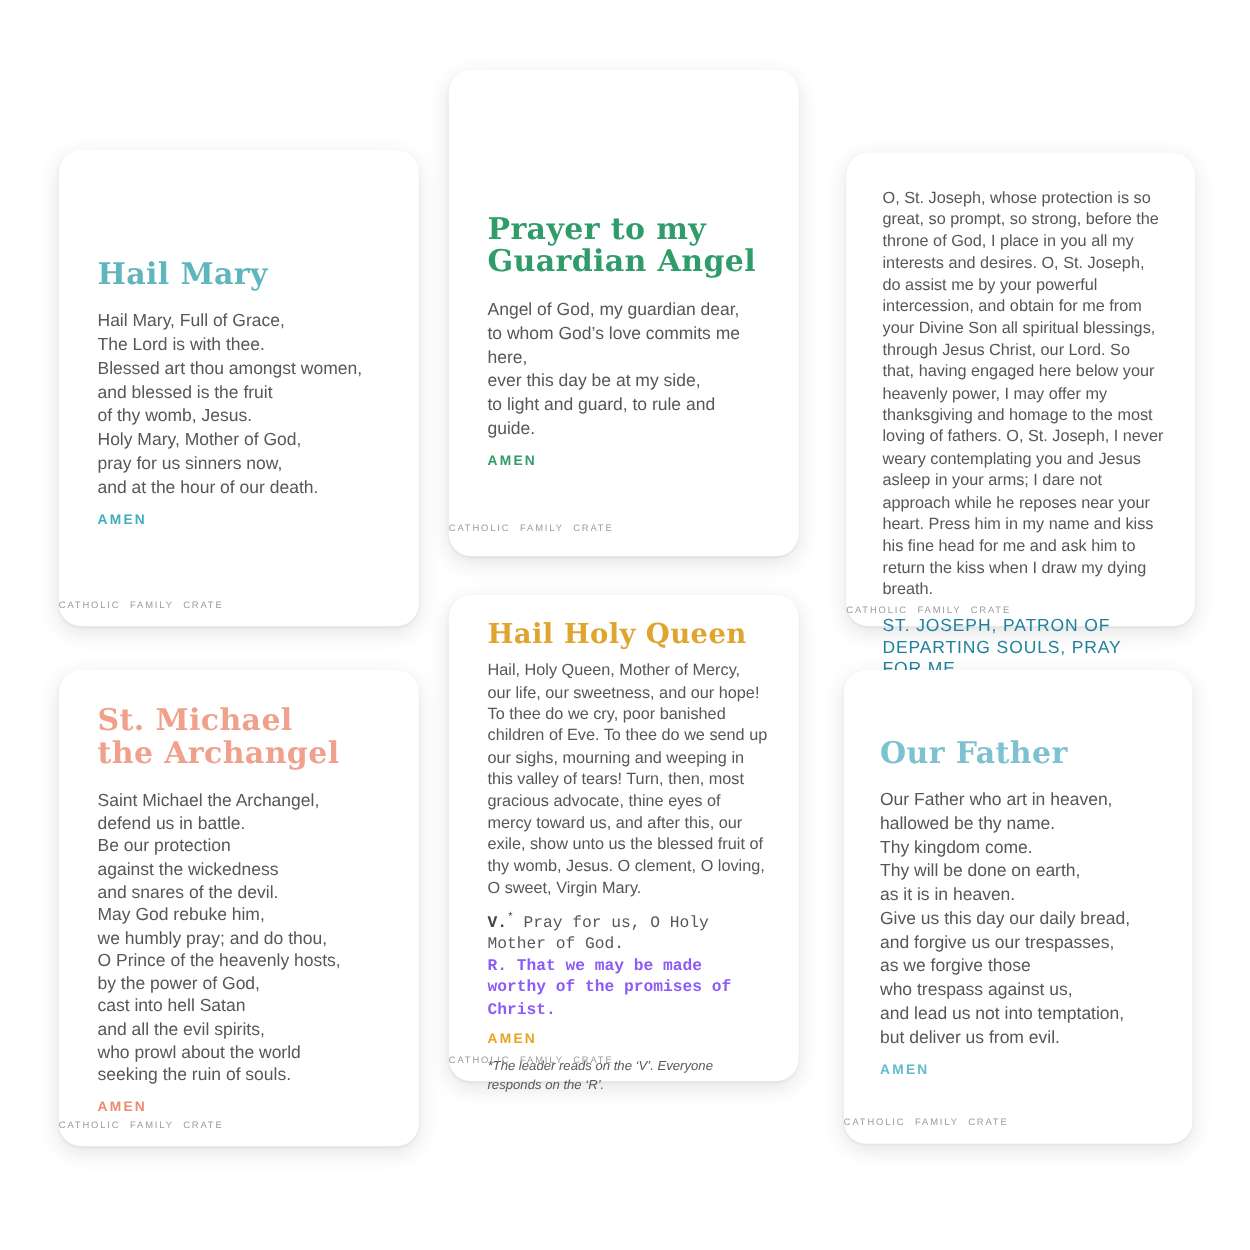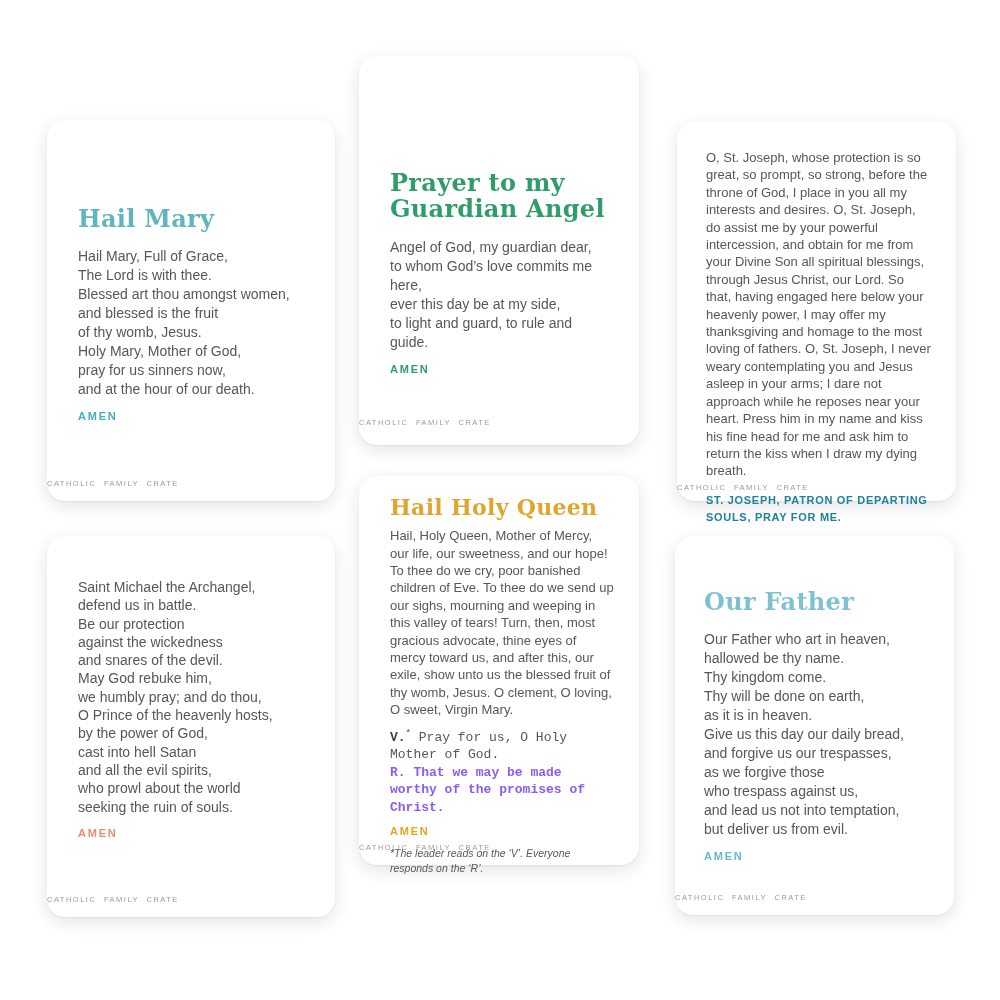--- a/index.html
+++ b/index.html
@@ -22,21 +22,21 @@
     white-space:pre-line; color:#54575b;
     font-size:14px; line-height:19px; margin:15px 0 0 0;
   }
   .para {
     color:#54575b; font-size:13px; line-height:17.4px; margin:0;
   }
   .amen {
     font-weight:bold; font-size:11px; letter-spacing:1.8px; margin-top:11px;
   }
   .emphasis {
-    font-weight:bold; font-size:11px; line-height:17px;
+    font-weight:normal; font-size:14px; line-height:17px;
     letter-spacing:0.7px; margin-top:12px;
   }
   .versicle { font-size:13px; line-height:17.4px; color:#54575b; margin-top:7px;font-family:Liberation Mono, monospace; }
   .versicle .vlabel { font-weight:bold; color:#3e4145; }
   .versicle .vmark  { font-size:9px; vertical-align:super; color:#3e4145; }
   .rline { font-weight:bold; color:#8b5cf6; }
   .note {
     font-style:italic; font-size:10.5px; line-height:14.5px;
     color:#55585c; margin-top:9px;
   }
@@ -88,20 +88,22 @@
     <div class="brand">CATHOLIC FAMILY CRATE</div>
   </section>
 
   <section class="card card-tr">
     <p class="para">O, St. Joseph, whose protection is so great, so prompt, so strong, before the throne of God, I place in you all my interests and desires. O, St. Joseph, do assist me by your powerful intercession, and obtain for me from your Divine Son all spiritual blessings, through Jesus Christ, our Lord. So that, having engaged here below your heavenly power, I may offer my thanksgiving and homage to the most loving of fathers. O, St. Joseph, I never weary contemplating you and Jesus asleep in your arms; I dare not approach while he reposes near your heart. Press him in my name and kiss his fine head for me and ask him to return the kiss when I draw my dying breath.</p>
     <div class="emphasis" style="color: rgb(31, 129, 155);">ST. JOSEPH, PATRON OF DEPARTING SOULS, PRAY FOR ME.</div>
     <div class="brand">CATHOLIC FAMILY CRATE</div>
   </section>
 
   <section class="card card-bl">
+    <h2 class="title" style="color: rgb(240, 161, 139);">St. Michael
+the Archangel</h2>
     <p class="verse">Saint Michael the Archangel,
 defend us in battle.
 Be our protection
 against the wickedness
 and snares of the devil.
 May God rebuke him,
 we humbly pray; and do thou,
 O Prince of the heavenly hosts,
 by the power of God,
 cast into hell Satan

